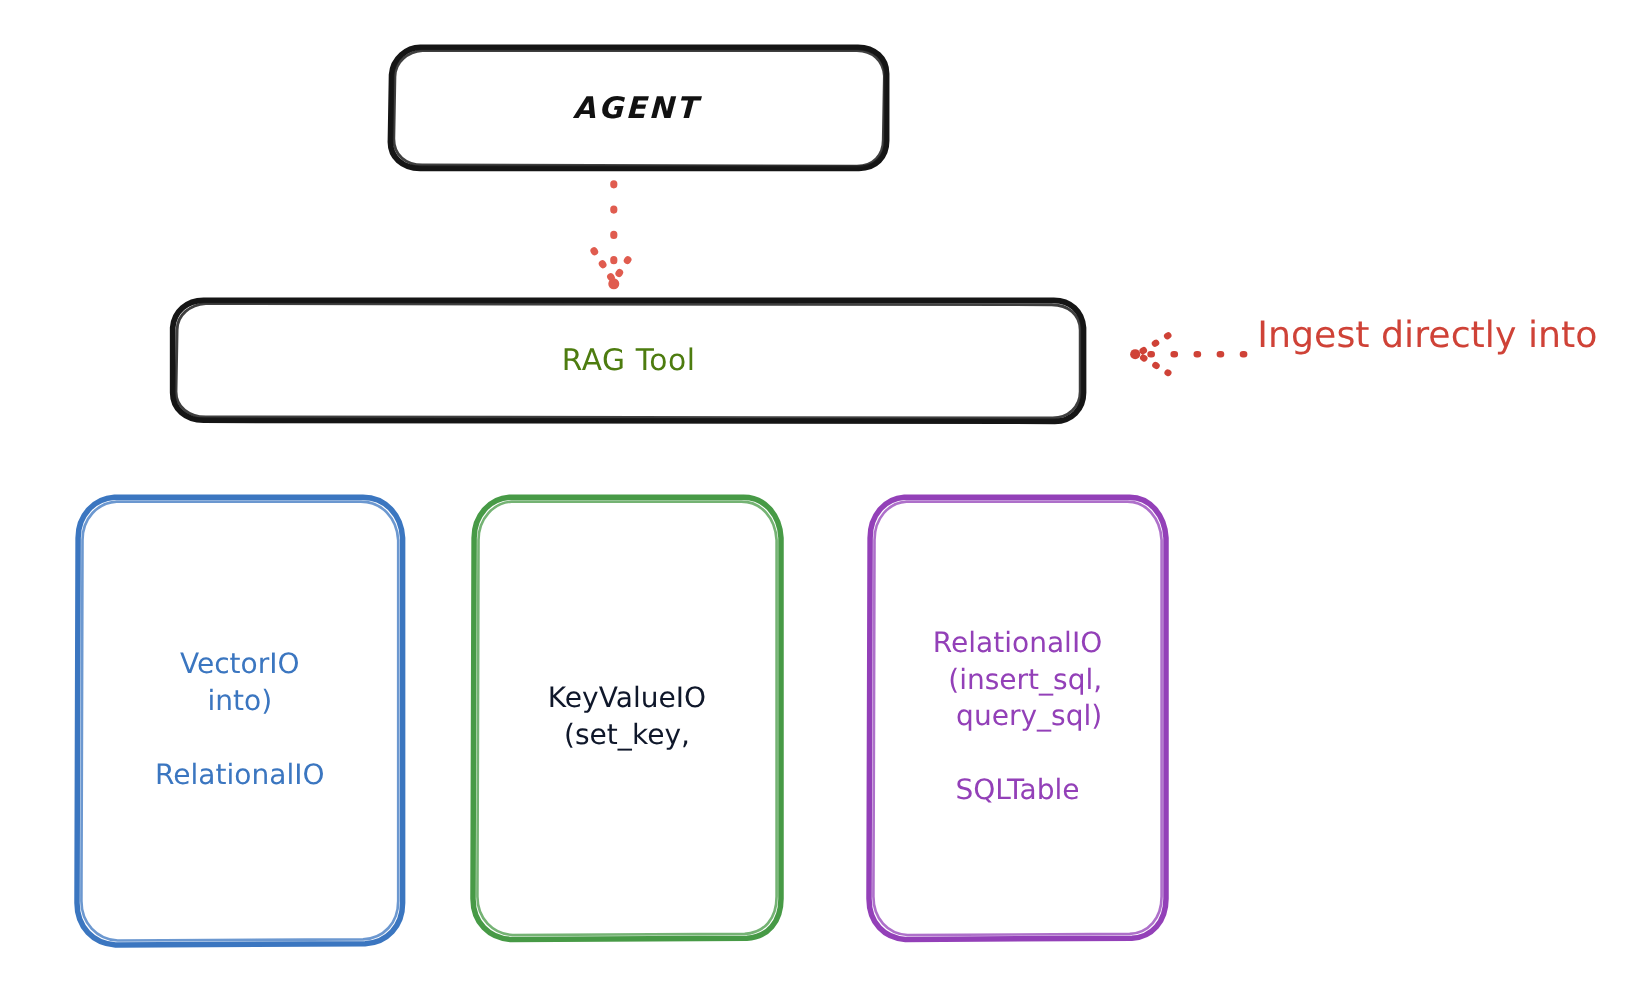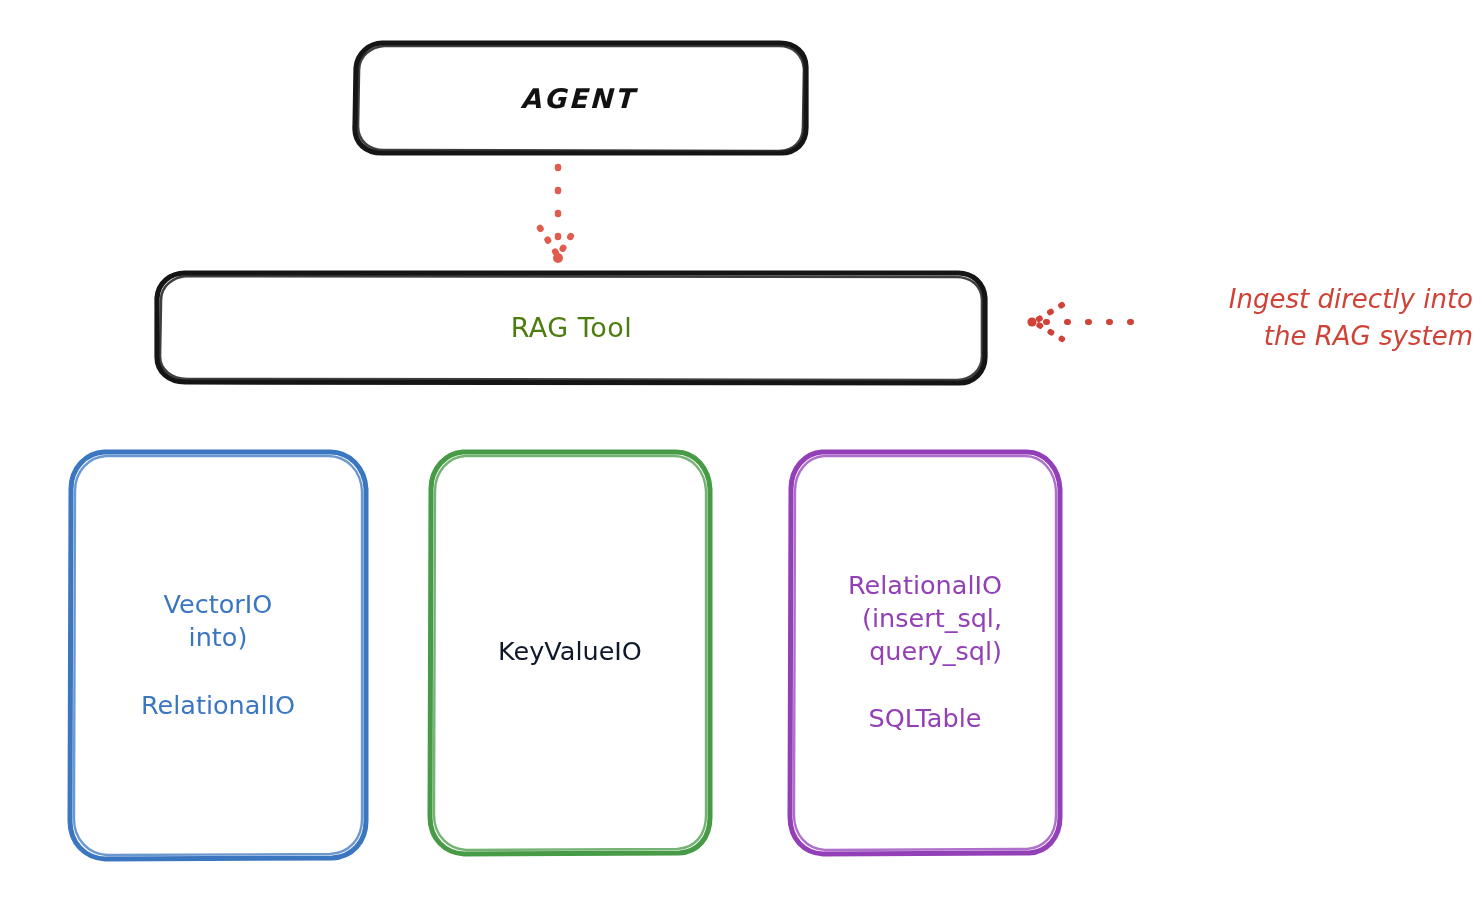--- a/index.html
+++ b/index.html
@@ -108,24 +108,23 @@
   }
 
   
   #annotation-note {
     position: absolute;
     left: 1143px;
     top: 281px;
     width: 330px;
     color: #cf4237;
     font-family: "DejaVu Sans", sans-serif;
-    font-size: 26px;
+    font-size: 33px;
     line-height: 1.42;
-    text-align: right;
-    font-style: italic;
+    text-align: left;
   }
   #annotation-note .line {
     display: block;
     white-space: pre;
   }
   #annotation-note .line.l2 {
     padding-left: 26px;
   }
 </style>
 </head>
@@ -185,30 +184,30 @@
     <span class="line">into)</span>
   </div>
   <div class="index-block">
     <span class="line">RelationalIO</span>
   </div>
 </div>
 
 <div class="node leaf" id="keyvalueio-node">
   <div class="api-block">
     <span class="line">KeyValueIO</span>
+    <span class="line">(set_key,</span>
   </div>
 </div>
 
 <div class="node leaf" id="relationalio-node">
   <div class="api-block">
     <span class="line">RelationalIO</span>
     <span class="line">(insert_sql,</span>
     <span class="line">query_sql)</span>
   </div>
   <div class="index-block">
     <span class="line">SQLTable</span>
   </div>
 </div>
 
 <div id="annotation-note">
   <span class="line l1">Ingest directly into</span>
-  <span class="line l2">the RAG system</span>
 </div>
 
 </body></html>

